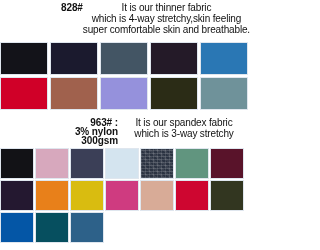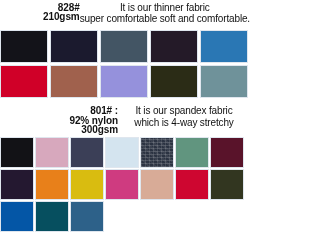--- a/index.html
+++ b/index.html
@@ -57,25 +57,25 @@
   .gap-b{height:3px;}
 </style>
 </head>
 <body>
 
 <div class="sheet">
 
   <div class="hdr">
     <div class="spec">
       <div>828#</div>
-      <div>210gsm</div>
     </div>
     <div class="blurb">
       <div>It is our thinner fabric</div>
-      <div>super comfortable soft and comfortable.</div>
+      <div>which is 4-way stretchy,skin feeling</div>
+      <div>super comfortable skin and breathable.</div>
     </div>
   </div>
 
   <div class="gap-a"></div>
 
   <div class="grid grid-top" id="grid-828">
       <div class="sw" style="background: rgb(19, 19, 25);"></div>
       <div class="sw" style="background: rgb(27, 26, 46);"></div>
       <div class="sw" style="background: rgb(67, 85, 100);"></div>
       <div class="sw" style="background: rgb(36, 26, 40);"></div>
@@ -84,27 +84,27 @@
       <div class="sw" style="background: rgb(160, 97, 77);"></div>
       <div class="sw" style="background: rgb(149, 145, 220);"></div>
       <div class="sw" style="background: rgb(43, 44, 22);"></div>
       <div class="sw" style="background: rgb(111, 146, 154);"></div>
     </div>
 
   <div class="gap-b"></div>
 
   <div class="hdr">
     <div class="spec">
-      <div>801# :</div>
-      <div>92% nylon</div>
+      <div>963# :</div>
+      <div>3% nylon</div>
       <div>300gsm</div>
     </div>
     <div class="blurb">
       <div>It is our spandex fabric</div>
-      <div>which is 4-way stretchy</div>
+      <div>which is 3-way stretchy</div>
     </div>
   </div>
 
   <div class="gap-b"></div>
 
   <div class="grid grid-bot" id="grid-801">
       <div class="sw" style="background: rgb(18, 18, 22);"></div>
       <div class="sw" style="background: rgb(215, 168, 189);"></div>
       <div class="sw" style="background: rgb(59, 63, 87);"></div>
       <div class="sw" style="background: rgb(212, 228, 239);"></div>

